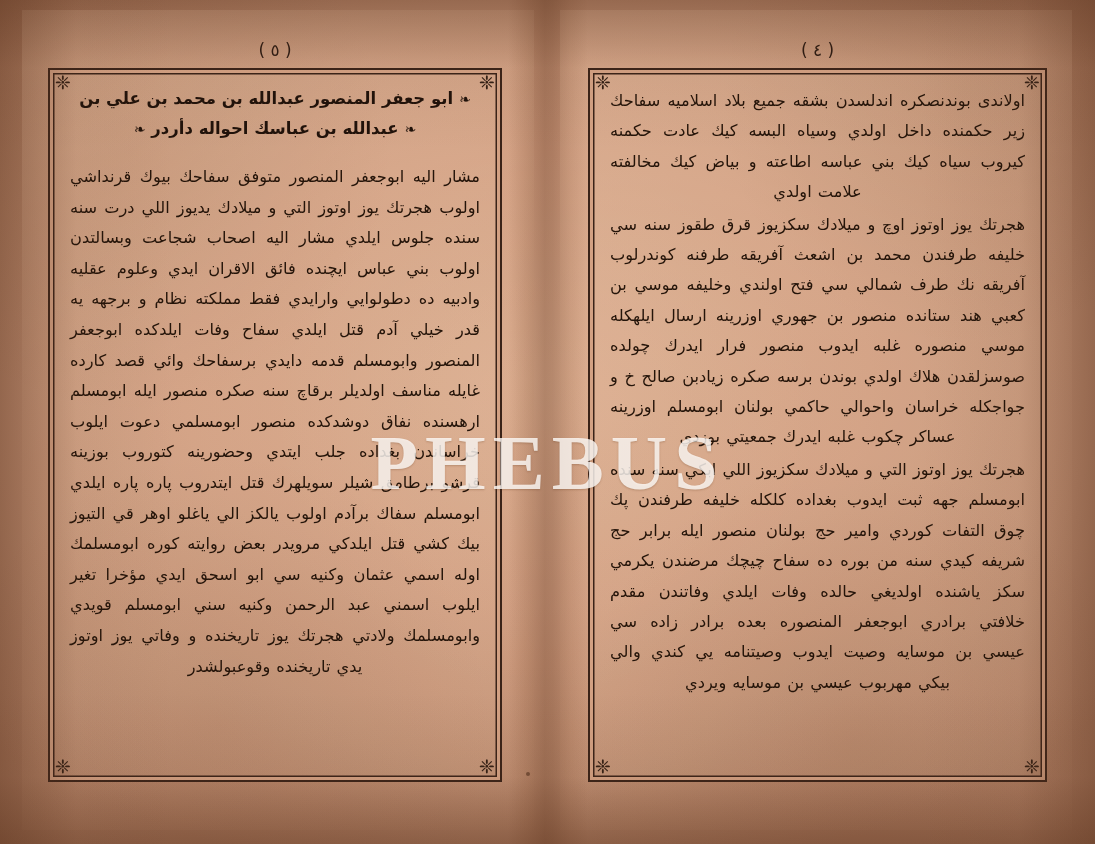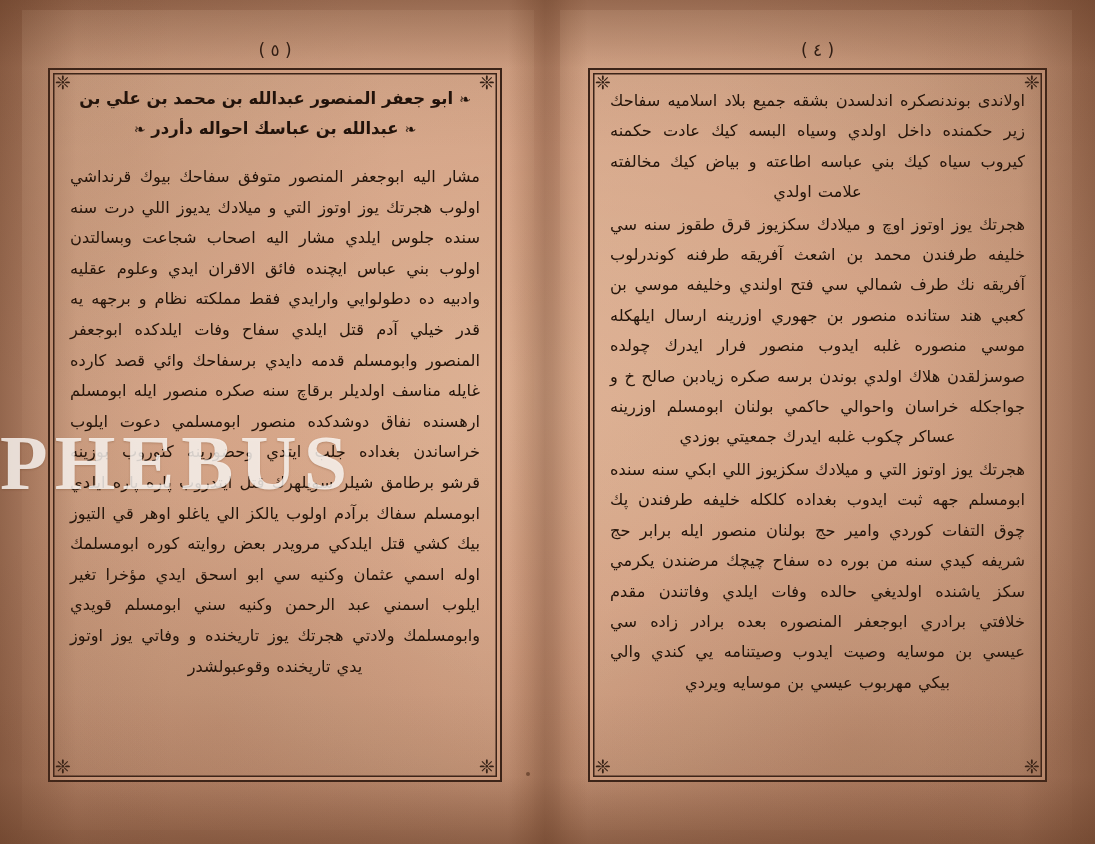--- a/index.html
+++ b/index.html
@@ -142,21 +142,21 @@
 
   
   .page-col.right .text-block { inset: 16px 20px 14px 20px; }
 
   
   .watermark {
     position: absolute;
     left: 0;
     right: 0;
     top: 418px;
-    text-align: left;
+    text-align: center;
     font-family: "Liberation Serif", serif;
     font-size: 78px;
     font-weight: bold;
     letter-spacing: 7px;
     color: rgba(255,252,250,0.80);
     text-shadow: 0 1px 2px rgba(90,50,25,0.25);
     pointer-events: none;
     user-select: none;
   }
   

